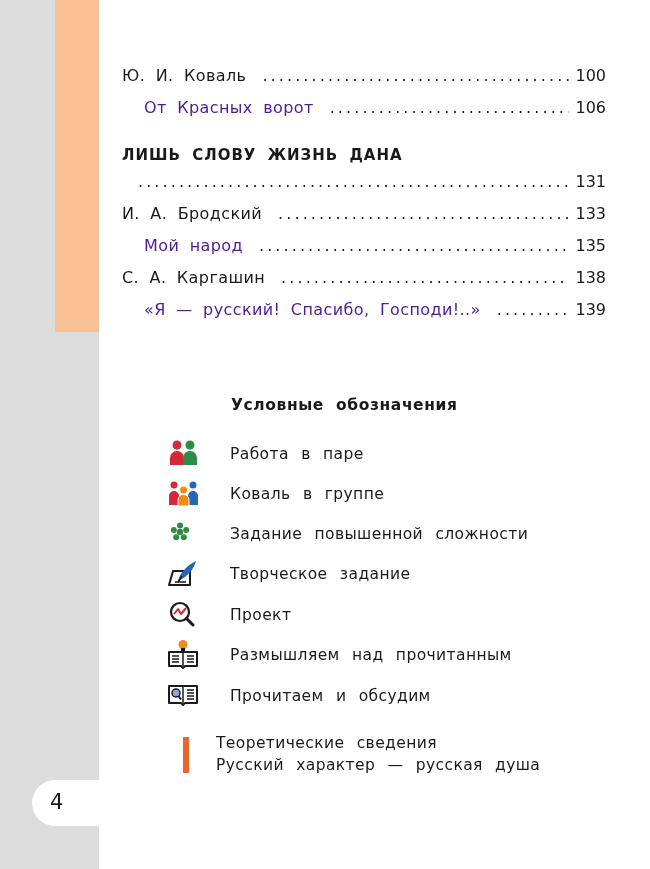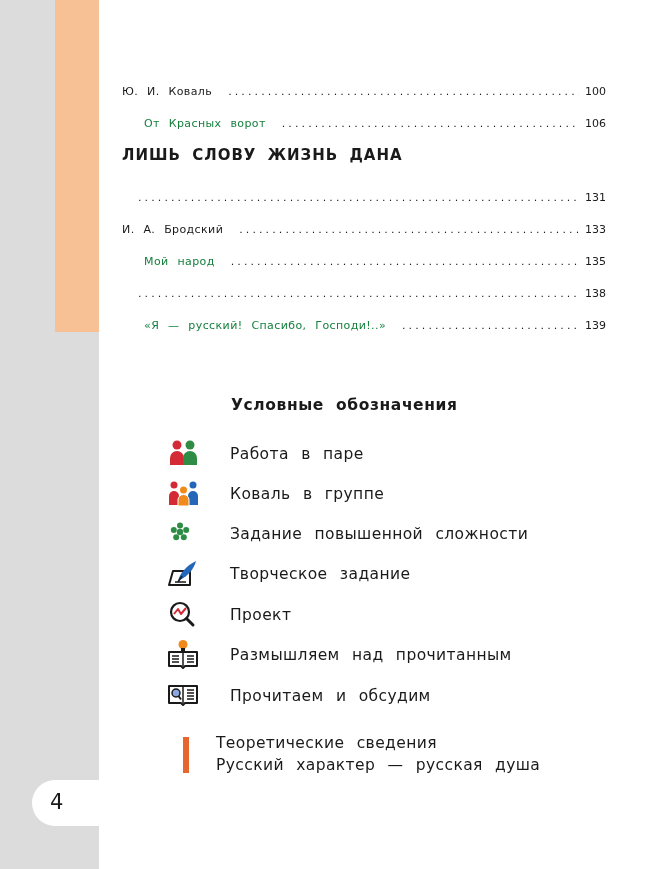--- a/index.html
+++ b/index.html
@@ -12,31 +12,31 @@
     .gray-strip { position: absolute; left: 0; top: 0; width: 99px; height: 869px; background: #dcdcdc; }
     .orange-band { position: absolute; left: 55px; top: 0; width: 44px; height: 332px; background: #f7c095; }
     .page-tab {
       position: absolute; left: 32px; top: 780px; width: 90px; height: 46px;
       background: #ffffff; border-radius: 23px 0 0 23px;
     }
     .page-num { position: absolute; left: 50px; top: 790px; font-size: 21px; color: #1a1a1a; }
 
     .toc { position: absolute; left: 122px; top: 66px; width: 484px; }
     .toc-row {
-      display: flex; align-items: flex-end; height: 32px; font-size: 11px;
+      display: flex; align-items: flex-start; height: 32px; font-size: 16px;
       letter-spacing: 0.4px; word-spacing: 5px; white-space: nowrap;
     }
     .toc-row.indent { padding-left: 22px; }
     .toc-row .t { flex: 0 0 auto; }
     .toc-row .dots {
       flex: 1 1 auto; overflow: hidden; margin: 0 6px 0 16px;
       letter-spacing: 3.1px; word-spacing: 0; color: #1a1a1a;
     }
     .toc-row .pg { flex: 0 0 auto; letter-spacing: 0; }
-    .orange { color: #15803d; }
+    .orange { color: #4c1d95; }
     .bold { font-weight: bold; }
     .section-title {
       font-weight: bold; font-size: 15px; letter-spacing: 1px; word-spacing: 5px;
       height: 34px; margin-top: 8px; line-height: 34px;
     }
 
     .legend-title {
       position: absolute; left: 231px; top: 396px; font-size: 15.5px; font-weight: bold;
       letter-spacing: 0.6px; word-spacing: 6px;
     }
@@ -84,20 +84,21 @@
     <span class="t">И. А. Бродский</span>
     <span class="dots">......................................................................</span>
     <span class="pg">133</span>
   </div>
   <div class="toc-row indent">
     <span class="t orange">Мой народ</span>
     <span class="dots">......................................................................</span>
     <span class="pg">135</span>
   </div>
   <div class="toc-row">
+    <span class="t">С. А. Каргашин</span>
     <span class="dots">......................................................................</span>
     <span class="pg">138</span>
   </div>
   <div class="toc-row indent">
     <span class="t orange">«Я — русский! Спасибо, Господи!..»</span>
     <span class="dots">......................................................................</span>
     <span class="pg">139</span>
   </div>
 </div>
 

